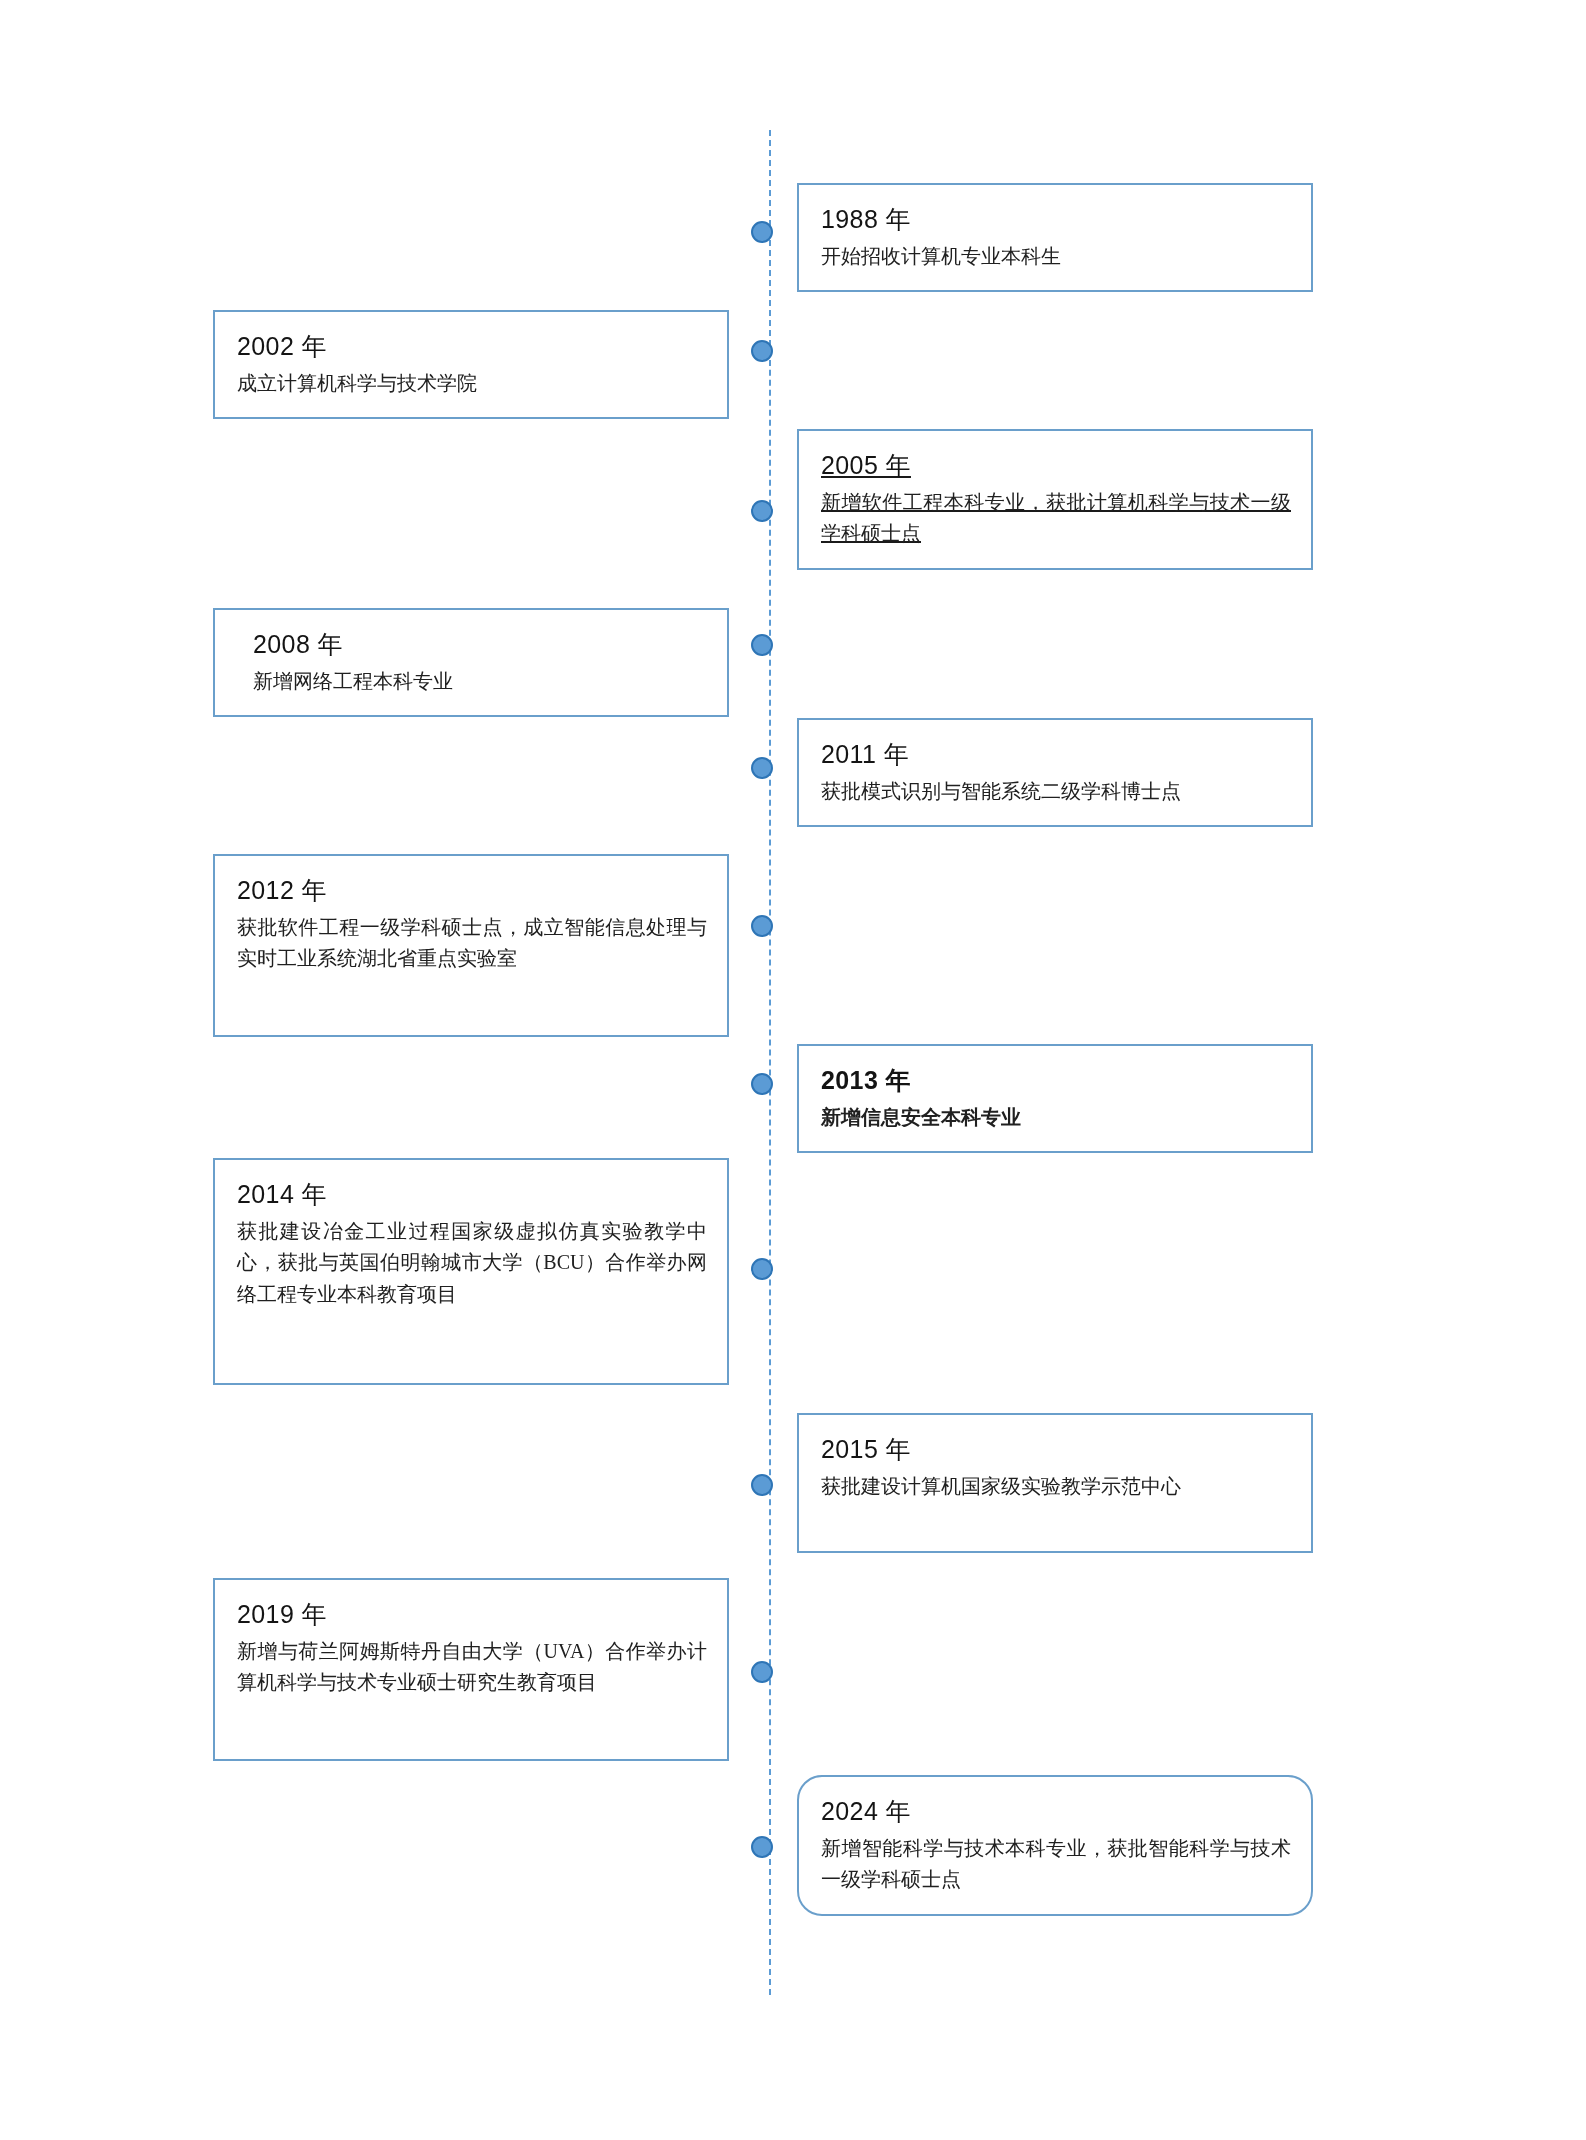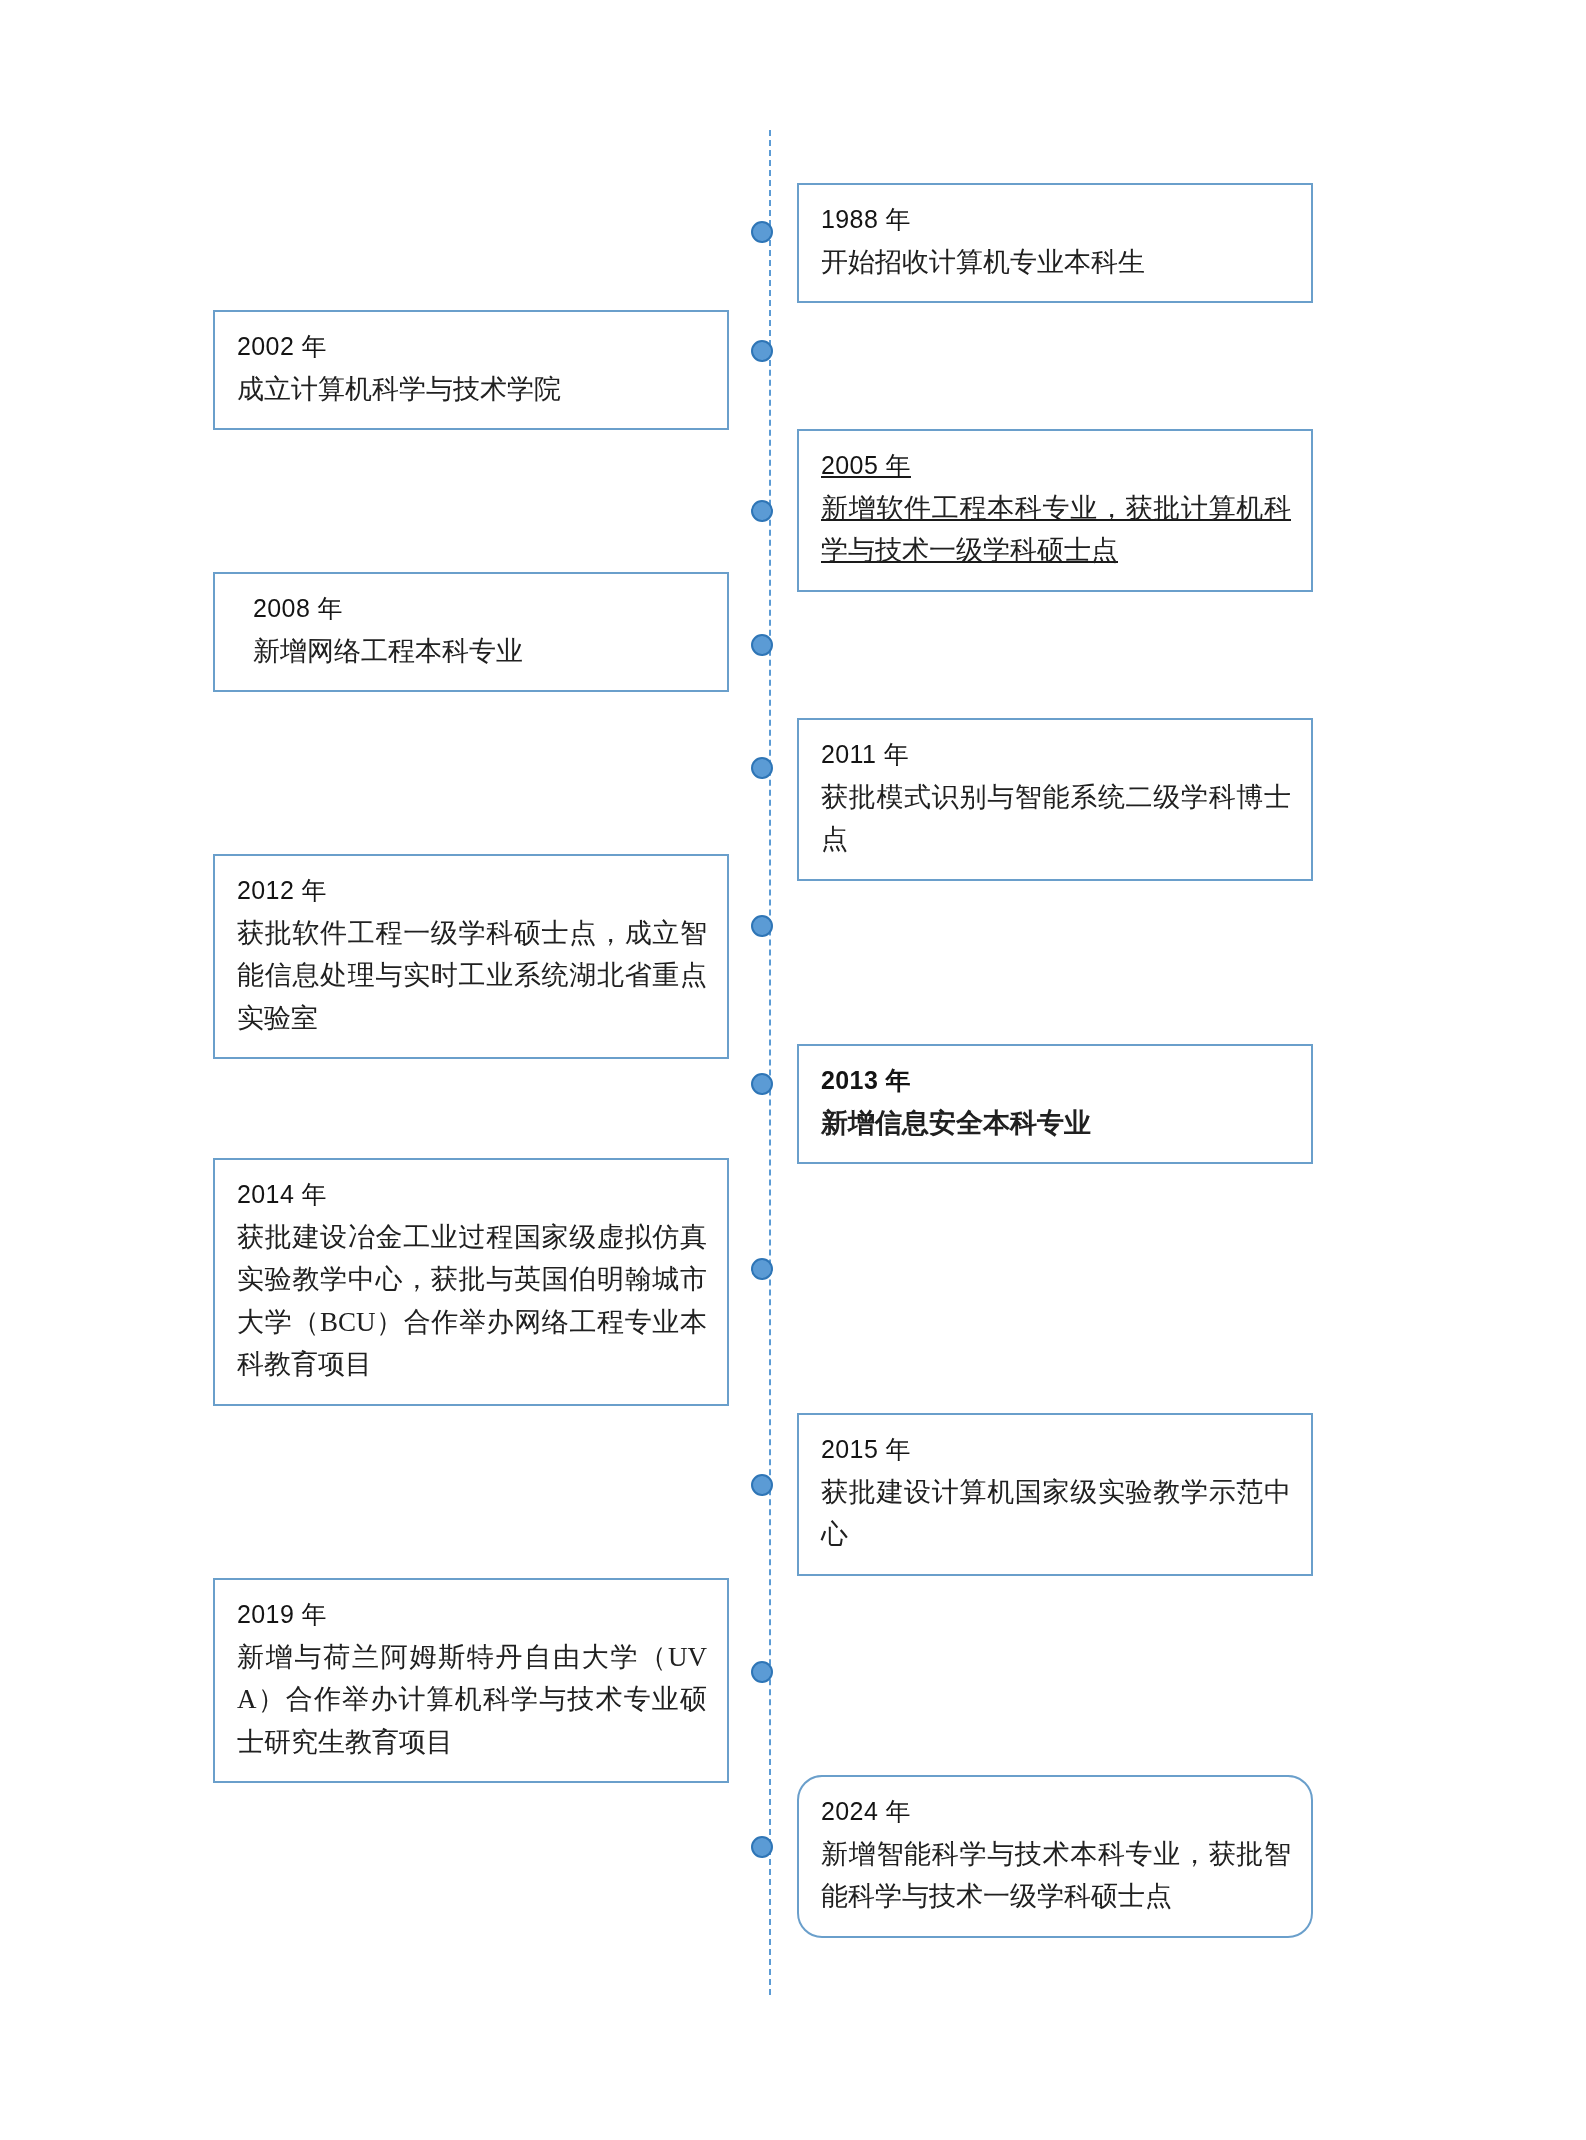--- a/index.html
+++ b/index.html
@@ -60,21 +60,21 @@
   .event-year {
     font-family: "Liberation Sans", "DejaVu Sans", sans-serif;
     font-size: 25px;
     line-height: 1.5;
     color: #141414;
     letter-spacing: 0.4px;
     white-space: nowrap;
   }
   .event-desc {
     font-family: "Liberation Serif", "DejaVu Serif", serif;
-    font-size: 27px;
+    font-size: 20px;
     line-height: 1.58;
     color: #202020;
     text-align: justify;
     text-justify: inter-ideograph;
     margin-top: 2px;
     word-break: break-all;
   }
 </style>
 </head>
 <body>
@@ -102,21 +102,21 @@
         <div class="event-desc">开始招收计算机专业本科生</div>
       </div>
       <div class="event-box left" style="top: 310px; min-height: 97px;">
         <div class="event-year">2002 年</div>
         <div class="event-desc">成立计算机科学与技术学院</div>
       </div>
       <div class="event-box right" style="top: 429px; min-height: 140px; text-decoration: underline;">
         <div class="event-year">2005 年</div>
         <div class="event-desc">新增软件工程本科专业，获批计算机科学与技术一级学科硕士点</div>
       </div>
-      <div class="event-box left" style="top: 572px; min-height: 97px; padding-left: 38px;">
+      <div class="event-box left" style="top: 608px; min-height: 97px; padding-left: 38px;">
         <div class="event-year">2008 年</div>
         <div class="event-desc">新增网络工程本科专业</div>
       </div>
       <div class="event-box right" style="top: 718px; min-height: 97px;">
         <div class="event-year">2011 年</div>
         <div class="event-desc">获批模式识别与智能系统二级学科博士点</div>
       </div>
       <div class="event-box left" style="top: 854px; min-height: 183px;">
         <div class="event-year">2012 年</div>
         <div class="event-desc">获批软件工程一级学科硕士点，成立智能信息处理与实时工业系统湖北省重点实验室</div>

